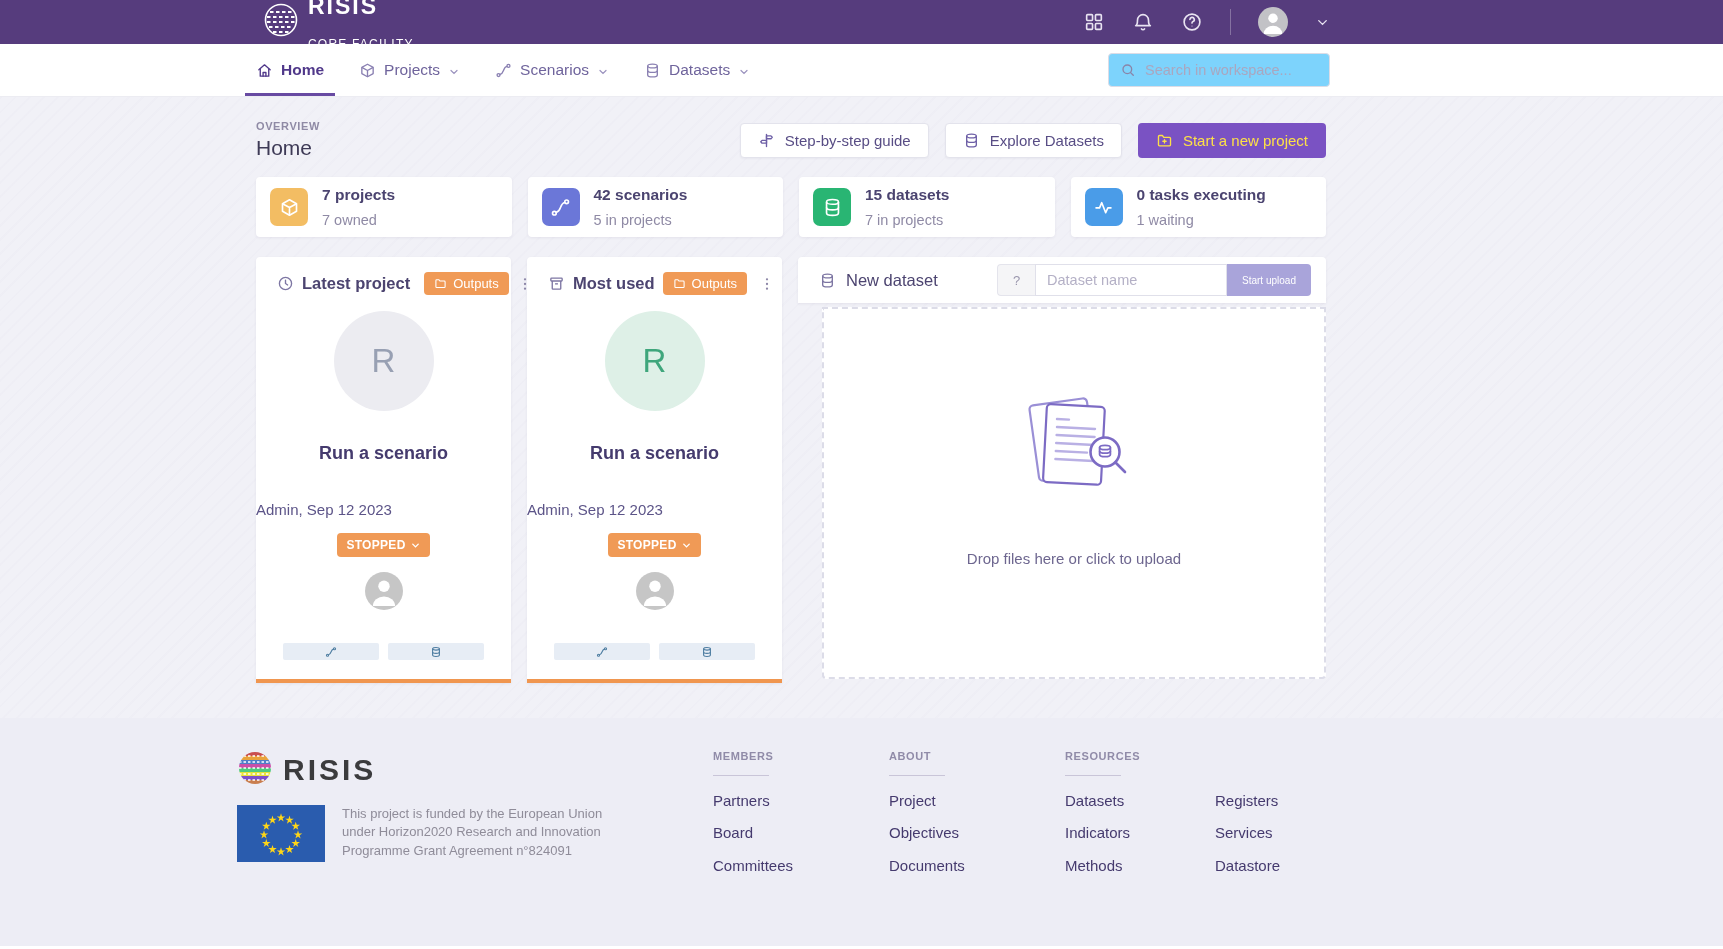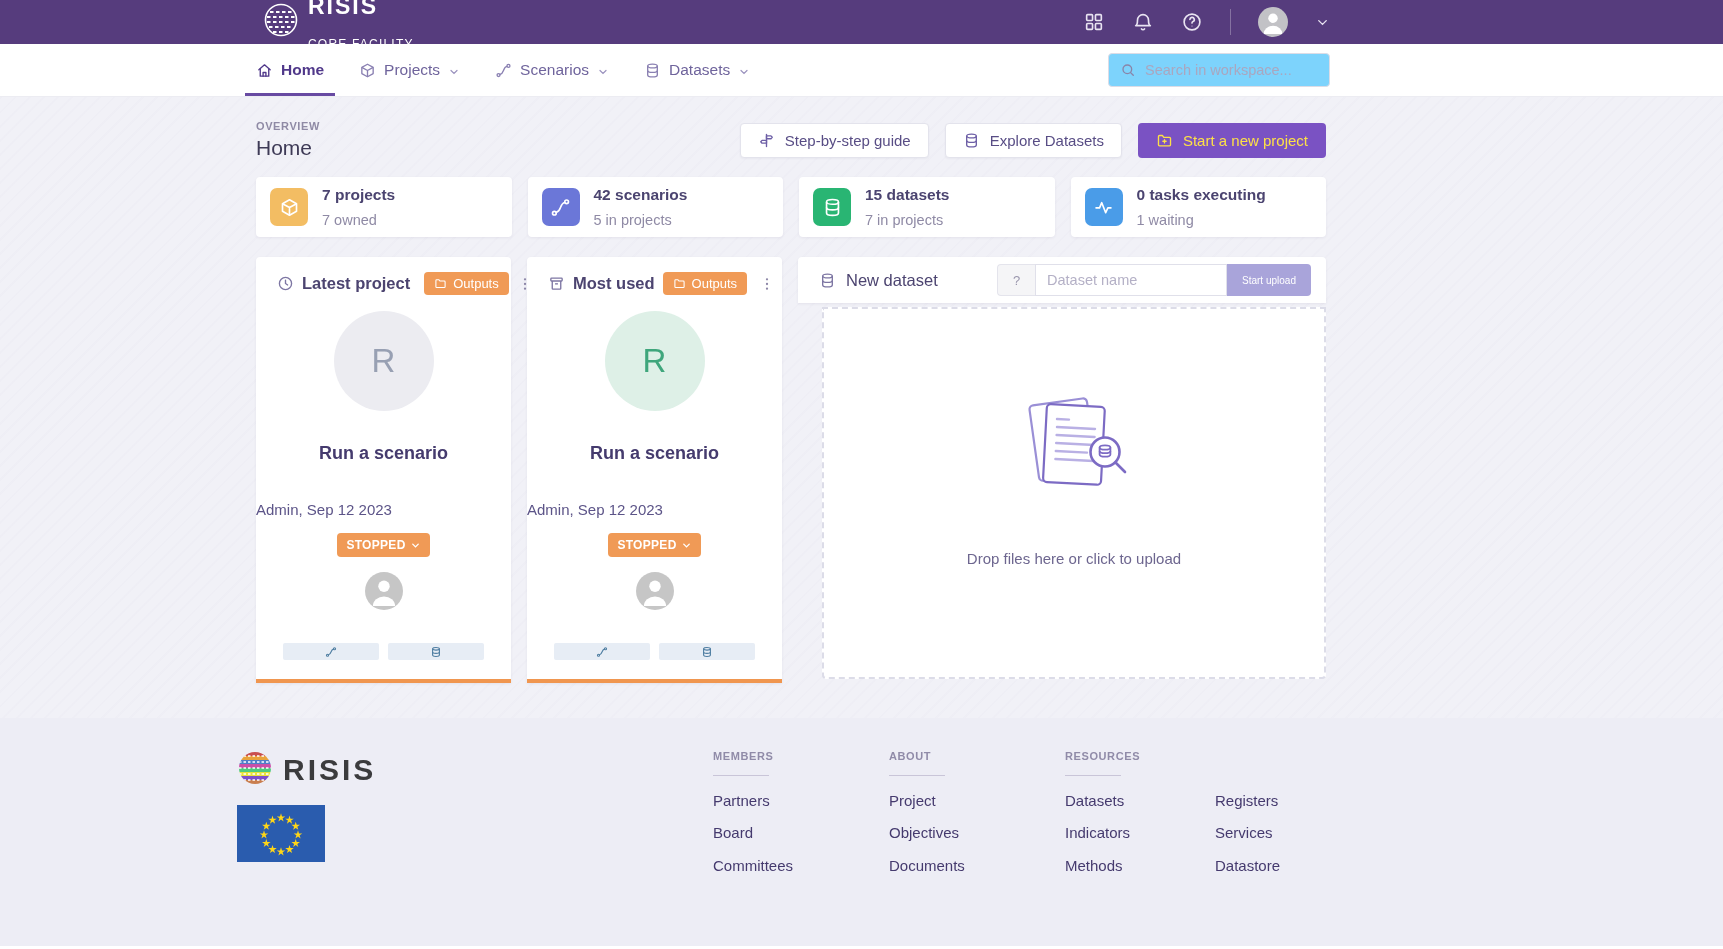--- a/index.html
+++ b/index.html
@@ -545,20 +545,21 @@
               <use href="#eustar" transform="translate(8.5 31.7)"></use>
               <use href="#eustar" transform="translate(0 34)"></use>
               <use href="#eustar" transform="translate(-8.5 31.7)"></use>
               <use href="#eustar" transform="translate(-14.7 25.6)"></use>
               <use href="#eustar" transform="translate(-17 17)"></use>
               <use href="#eustar" transform="translate(-14.7 8.4)"></use>
               <use href="#eustar" transform="translate(-8.5 2.3)"></use>
             </g>
           </svg>
         </span>
+        <span class="f-funding-text">This project is funded by the European Union under Horizon2020 Research and Innovation Programme Grant Agreement n°824091</span>
       </div>
     </div>
 
     <div class="f-col">
       <div class="f-heading">MEMBERS</div>
       <div class="f-rule"></div>
       <div class="f-link">Partners</div>
       <div class="f-link">Board</div>
       <div class="f-link">Committees</div>
     </div>

